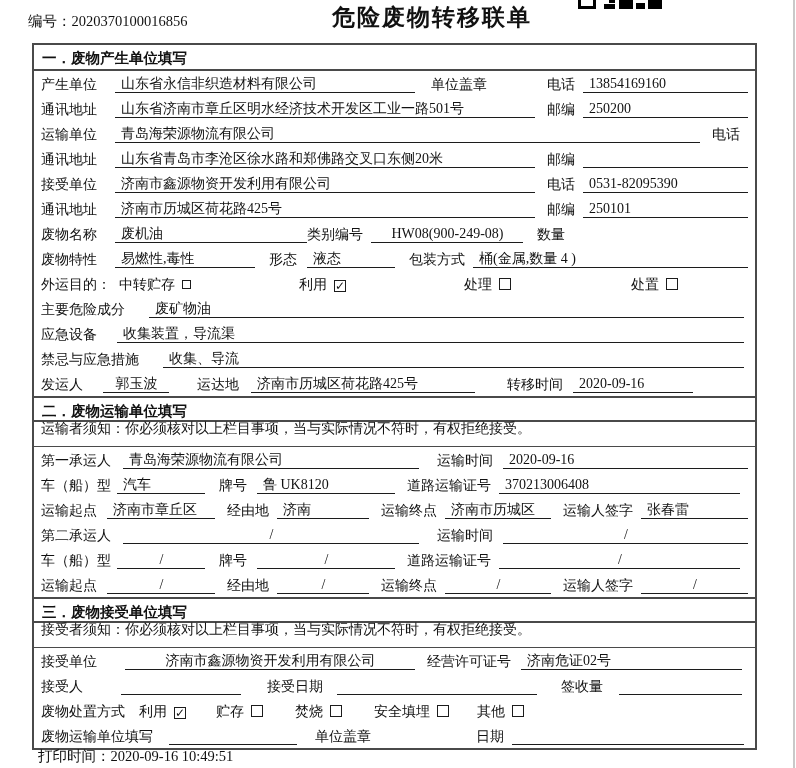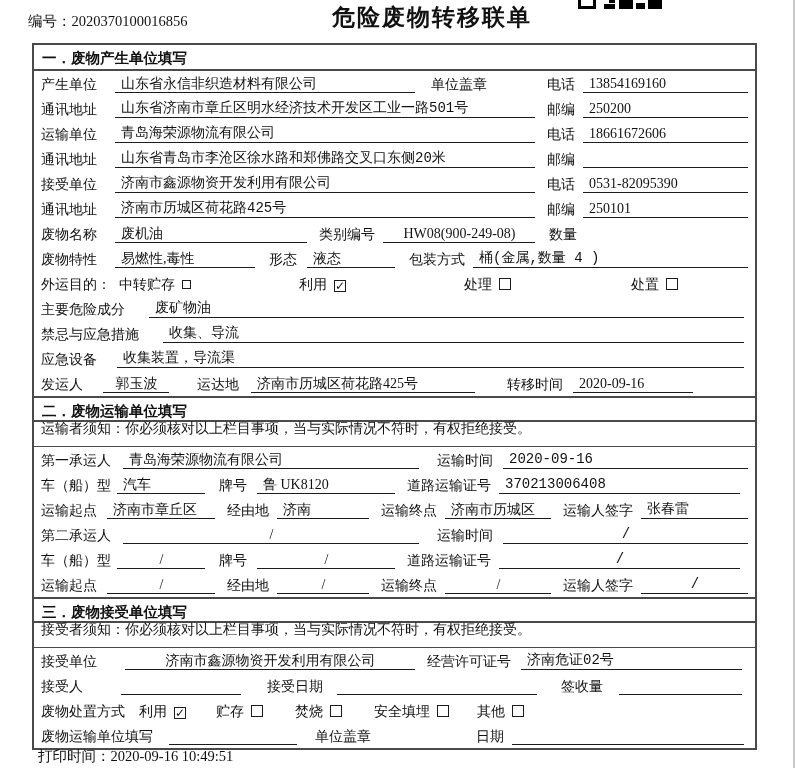--- a/index.html
+++ b/index.html
@@ -28,21 +28,21 @@
   .sec { height:26px; padding:4px 8px 2px; font-weight:bold; font-size:14.5px;
          font-family:"Liberation Sans","DejaVu Sans",sans-serif;
          border-bottom:2px solid #4a4a4a; white-space:nowrap; }
   .sec.mid { border-top:2px solid #4a4a4a; }
   .row { display:flex; align-items:flex-end; height:25px; padding:0 7px 3px 7px; font-size:14px; }
   .row.note { align-items:center; padding-bottom:12px; border-bottom:1.5px solid #4a4a4a; }
   .lbl { white-space:nowrap; line-height:17px; flex:none; }
   .u { border-bottom:1px solid #1c1c1c; line-height:17px; min-height:17px; padding:0 5px 0 6px;
        white-space:nowrap; overflow:hidden; flex:none; }
   .c { text-align:center; }
-  .grow { flex:1 1 auto;font-family:Liberation Mono, monospace; }
+  .grow { flex:1 1 auto; }
   .sp { flex:1 1 auto; }
   .rlbl { width:36px; margin-left:12px; }
   .rval { width:165px; }
 
   
   .opt { white-space:nowrap; line-height:17px; flex:none; }
   .cb { display:inline-block; width:12px; height:12px; border:1px solid #1c1c1c; margin-left:7px;
         font-size:12px; line-height:11px; text-align:center; font-weight:bold; vertical-align:-1px;
         font-family:"DejaVu Sans",sans-serif; }
   .cb.sm { width:9px; height:9px; vertical-align:0; }
@@ -81,21 +81,20 @@
     <span class="lbl" style="width:74px">通讯地址</span>
     <span class="u grow">山东省济南市章丘区明水经济技术开发区工业一路501号</span>
     <span class="lbl rlbl">邮编</span>
     <span class="u rval">250200</span>
   </div>
 
   <div class="row">
     <span class="lbl" style="width:74px">运输单位</span>
     <span class="u grow">青岛海荣源物流有限公司</span>
     <span class="lbl rlbl">电话</span>
-    <span class="u rval">18661672606</span>
   </div>
 
   <div class="row">
     <span class="lbl" style="width:74px">通讯地址</span>
     <span class="u grow">山东省青岛市李沧区徐水路和郑佛路交叉口东侧20米</span>
     <span class="lbl rlbl">邮编</span>
     <span class="u rval"></span>
   </div>
 
   <div class="row">
@@ -108,21 +107,21 @@
   <div class="row">
     <span class="lbl" style="width:74px">通讯地址</span>
     <span class="u grow">济南市历城区荷花路425号</span>
     <span class="lbl rlbl">邮编</span>
     <span class="u rval">250101</span>
   </div>
 
   <div class="row">
     <span class="lbl" style="width:74px">废物名称</span>
     <span class="u" style="width:192px">废机油</span>
-    <span class="lbl" style="margin-left:12px">类别编号</span>
+    <span class="lbl" style="margin-left:0">类别编号</span>
     <span class="u c" style="width:152px;margin-left:8px">HW08(900-249-08)</span>
     <span class="lbl" style="margin-left:14px">数量</span>
   </div>
 
   <div class="row">
     <span class="lbl" style="width:74px">废物特性</span>
     <span class="u" style="width:140px">易燃性,毒性</span>
     <span class="lbl" style="margin-left:14px">形态</span>
     <span class="u" style="width:88px;margin-left:10px">液态</span>
     <span class="lbl" style="margin-left:14px">包装方式</span>
@@ -136,27 +135,27 @@
     <span class="opt" style="margin-left:118px"><span>处理</span><span class="cb"></span></span>
     <span class="opt" style="margin-left:120px"><span>处置</span><span class="cb"></span></span>
   </div>
 
   <div class="row">
     <span class="lbl" style="width:108px">主要危险成分</span>
     <span class="u grow" style="margin-right:4px">废矿物油</span>
   </div>
 
   <div class="row">
+    <span class="lbl" style="width:76px">应急设备</span>
+    <span class="u grow" style="margin-right:4px">收集装置，导流渠</span>
+  </div>
+
+  <div class="row">
     <span class="lbl" style="width:122px">禁忌与应急措施</span>
     <span class="u grow" style="margin-right:4px">收集、导流</span>
-  </div>
-
-  <div class="row">
-    <span class="lbl" style="width:76px">应急设备</span>
-    <span class="u grow" style="margin-right:4px">收集装置，导流渠</span>
   </div>
 
   <div class="row">
     <span class="lbl" style="width:50px">发运人</span>
     <span class="u c" style="width:66px;margin-left:12px">郭玉波</span>
     <span class="lbl" style="margin-left:28px">运达地</span>
     <span class="u" style="width:224px;margin-left:12px">济南市历城区荷花路425号</span>
     <span class="lbl" style="margin-left:32px">转移时间</span>
     <span class="u" style="width:120px;margin-left:10px">2020-09-16</span>
     <span class="sp"></span>

